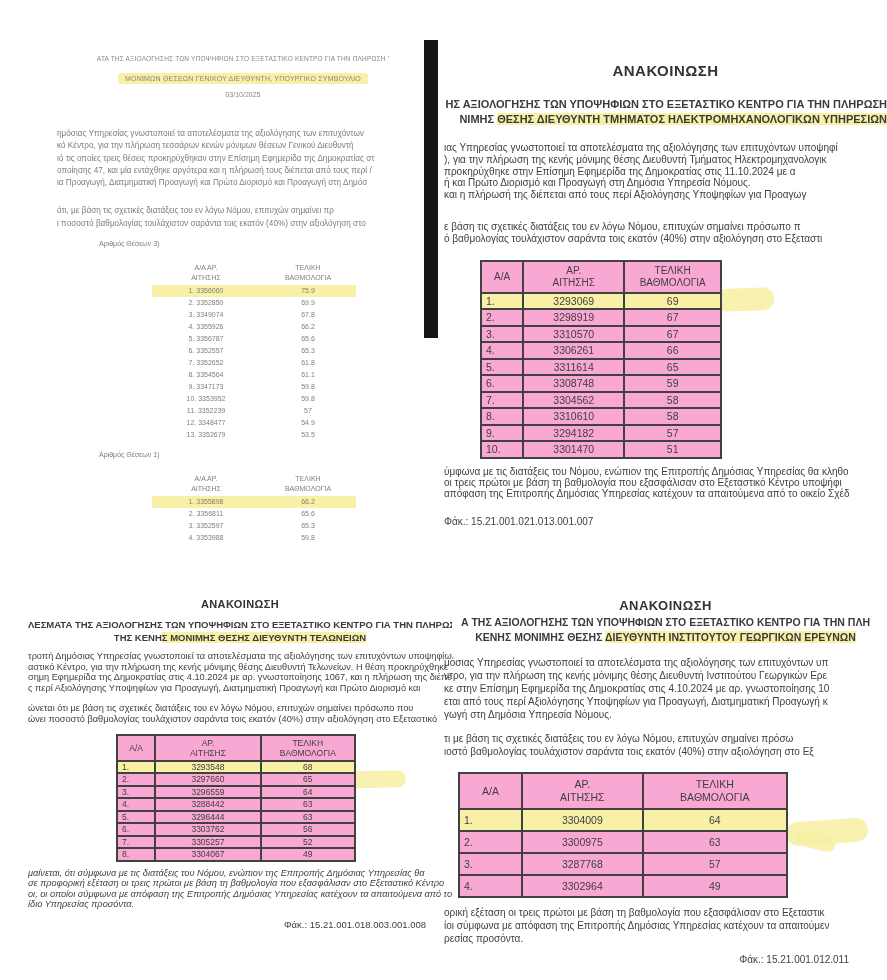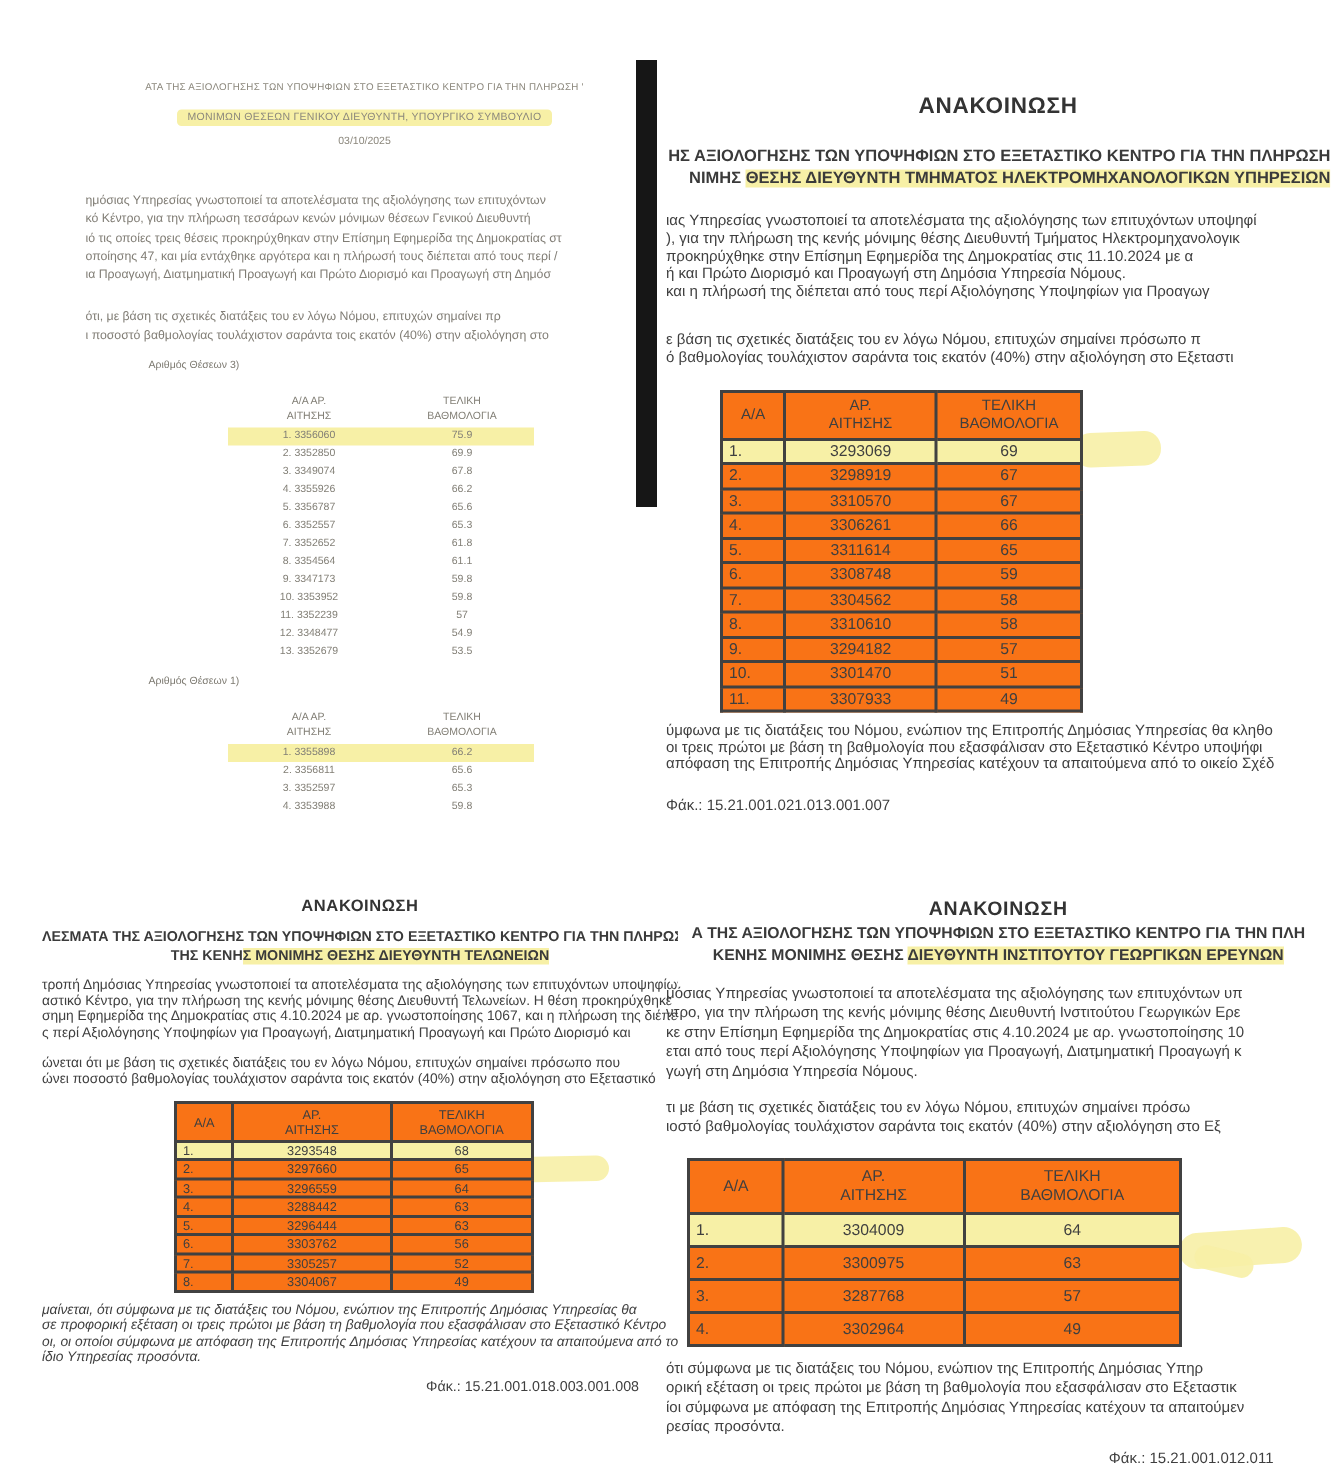--- a/index.html
+++ b/index.html
@@ -30,21 +30,21 @@
 
   
   #doc-tr{left:444px;top:62px;width:443px;}
   #doc-tr .h1{font-size:15px;font-weight:bold;text-align:center;letter-spacing:.5px;color:#333;}
   #doc-tr .tblock{margin-top:18px;font-size:11px;font-weight:700;line-height:15px;text-align:right;color:#3a3a3a;}
   #doc-tr .para{margin-top:15px;font-size:10px;line-height:11.8px;}
   #doc-tr .para2{margin-top:20px;}
   #doc-tr .closing{margin-top:7px;font-size:10px;line-height:11px;}
   #doc-tr .fak{margin-top:17px;text-align:left;padding-right:6px;font-size:10px;}
 
-  .rtable{border-collapse:collapse;background:#f97316;}
+  .rtable{border-collapse:collapse;background:#f9a8d4;}
   .rtable th,.rtable td{border:2px solid #414141;}
   .rtable th{font-weight:normal;white-space:pre-line;text-align:center;}
   .rtable td{text-align:center;}
   .rtable td:first-child{text-align:left;}
   .rtable .hl-row td{background:#f7f0a6;}
 
   #tr-table{margin-top:15px;margin-left:36px;width:242px;}
   #tr-table th{font-size:10px;line-height:12px;padding:3px 2px;}
   #tr-table td{font-size:10.5px;line-height:12.5px;padding:1px 4px;}
   #tr-table th:nth-child(1){width:40px;}
@@ -283,25 +283,20 @@
         <tr>
           <td>9.</td>
           <td>3294182</td>
           <td>57</td>
         </tr>
         <tr>
           <td>10.</td>
           <td>3301470</td>
           <td>51</td>
         </tr>
-        <tr>
-          <td>11.</td>
-          <td>3307933</td>
-          <td>49</td>
-        </tr>
       </tbody>
   </table>
   <div class="closing">
       <div class="tline">ύμφωνα με τις διατάξεις του Νόμου, ενώπιον της Επιτροπής Δημόσιας Υπηρεσίας θα κληθο</div>
       <div class="tline"> οι τρεις πρώτοι με βάση τη βαθμολογία που εξασφάλισαν στο Εξεταστικό Κέντρο υποψήφι</div>
       <div class="tline">απόφαση της Επιτροπής Δημόσιας Υπηρεσίας κατέχουν τα απαιτούμενα από το οικείο Σχέδ</div>
     </div>
   <div class="fak">Φάκ.: 15.21.001.021.013.001.007</div>
 </div>
 
@@ -427,19 +422,18 @@
           <td>57</td>
         </tr>
         <tr>
           <td>4.</td>
           <td>3302964</td>
           <td>49</td>
         </tr>
       </tbody>
   </table>
   <div class="closing">
-      <div class="tline">ότι σύμφωνα με τις διατάξεις του Νόμου, ενώπιον της Επιτροπής Δημόσιας Υπηρ</div>
       <div class="tline">ορική εξέταση οι τρεις πρώτοι με βάση τη βαθμολογία που εξασφάλισαν στο Εξεταστικ</div>
       <div class="tline">ίοι σύμφωνα με απόφαση της Επιτροπής Δημόσιας Υπηρεσίας κατέχουν τα απαιτούμεν</div>
       <div class="tline">ρεσίας προσόντα.</div>
     </div>
   <div class="fak">Φάκ.: 15.21.001.012.011</div>
 </div>
 
 </body></html>

